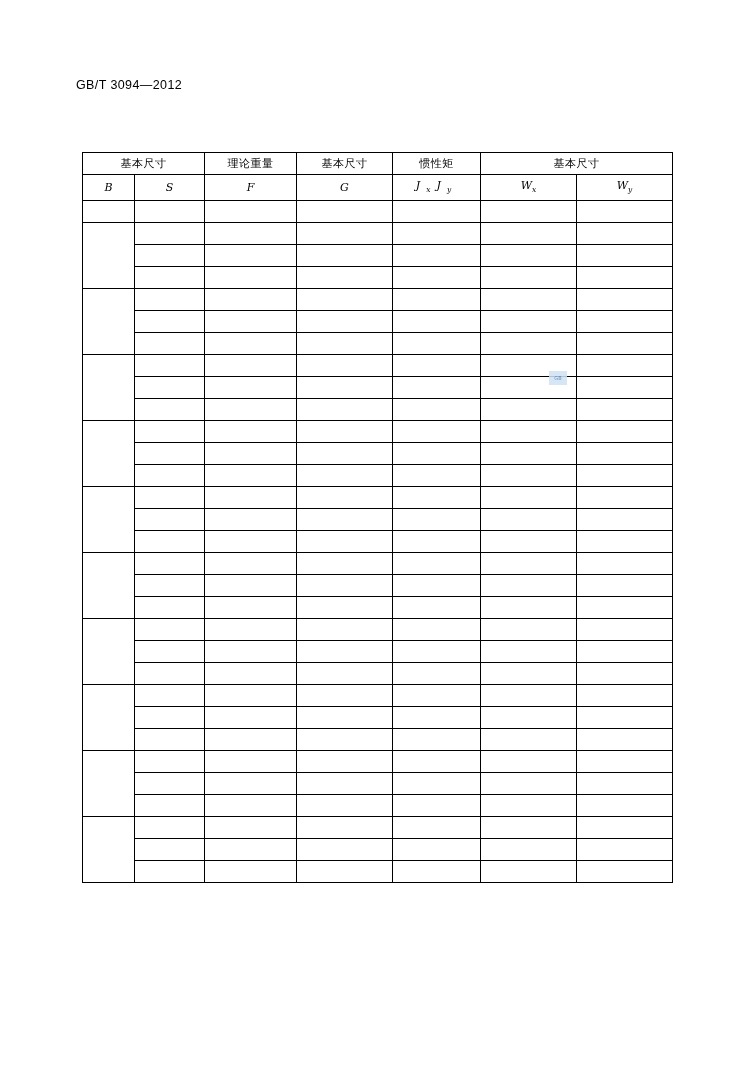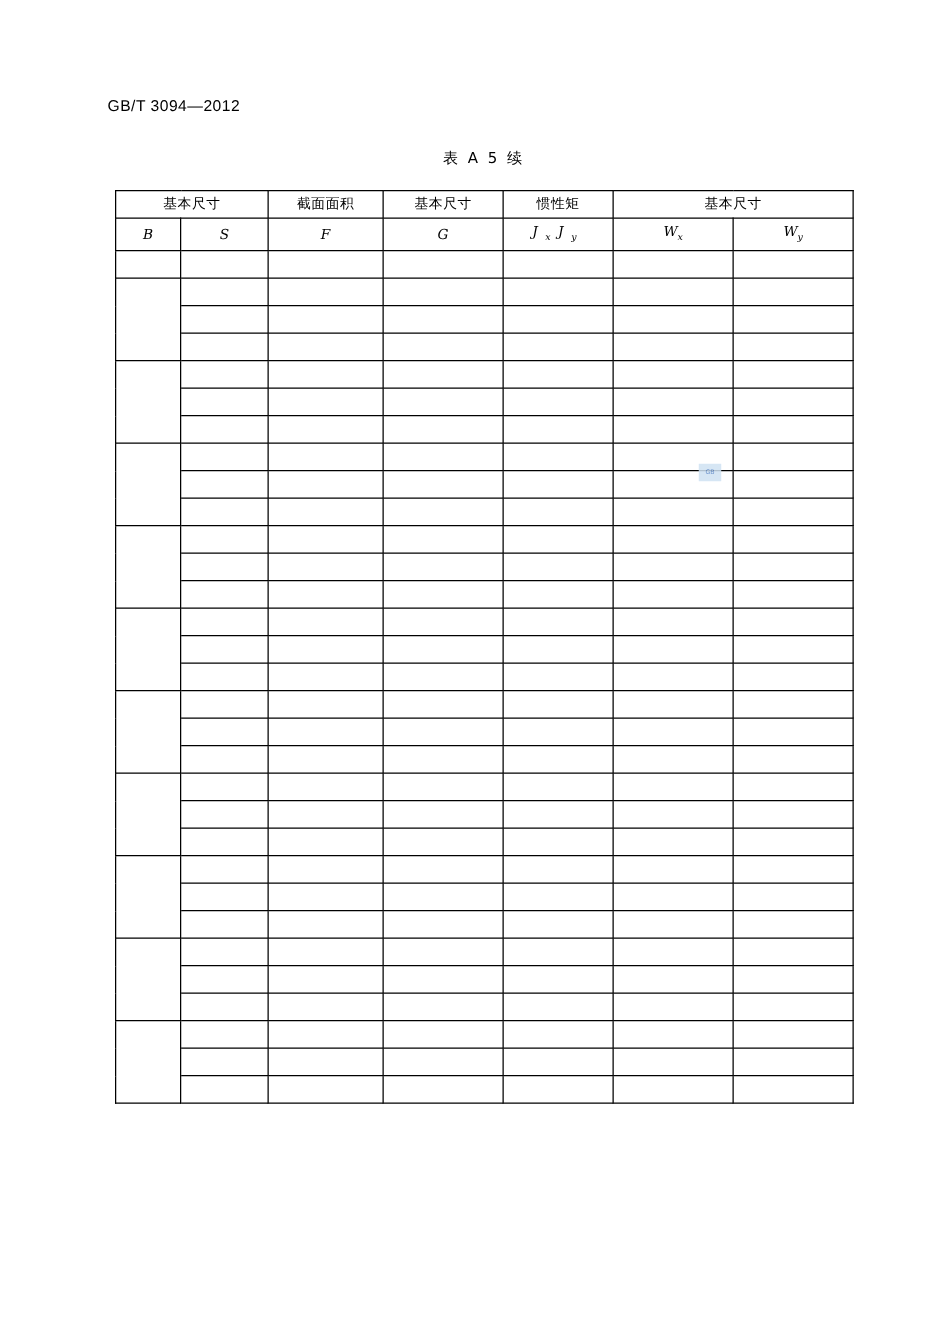--- a/index.html
+++ b/index.html
@@ -13,21 +13,20 @@
     position: relative;
     font-family: "Liberation Sans", sans-serif;
     color: #000000;
     overflow: hidden;
   }
   .page {
     position: absolute;
     left: 0; top: 0;
     width: 622px;
     height: 1067px;
-    margin-left: 10px;
   }
   .header-code {
     position: absolute;
     left: 76px;
     top: 78px;
     font-size: 12.5px;
     letter-spacing: 0.4px;
     font-family: "Liberation Sans", sans-serif;
     white-space: nowrap;
   }
@@ -108,37 +107,36 @@
     font-family: "DejaVu Sans", sans-serif;
   }
 </style>
 </head>
 <body>
 
 <div class="page">
 
   <div class="header-code">GB/T 3094—2012</div>
 
-  <div class="table-title">表 A 5  续</div>
 
   <div class="table-wrap">
     <table class="main">
       <colgroup>
         <col style="width:52px">
         <col style="width:70px">
         <col style="width:92px">
         <col style="width:96px">
         <col style="width:88px">
         <col style="width:96px">
         <col style="width:96px">
       </colgroup>
       <tbody>
         <tr class="hdr1">
           <td colspan="2">基本尺寸</td>
-          <td>截面面积</td>
+          <td>理论重量</td>
           <td>基本尺寸</td>
           <td>惯性矩</td>
           <td colspan="2">基本尺寸</td>
         </tr>
         <tr class="hdr2">
           <td>B</td>
           <td>S</td>
           <td>F</td>
           <td>G</td>
           <td class="inertia-cell"><span>J</span><span class="sub">x</span><span>J</span><span class="sub">y</span></td>

